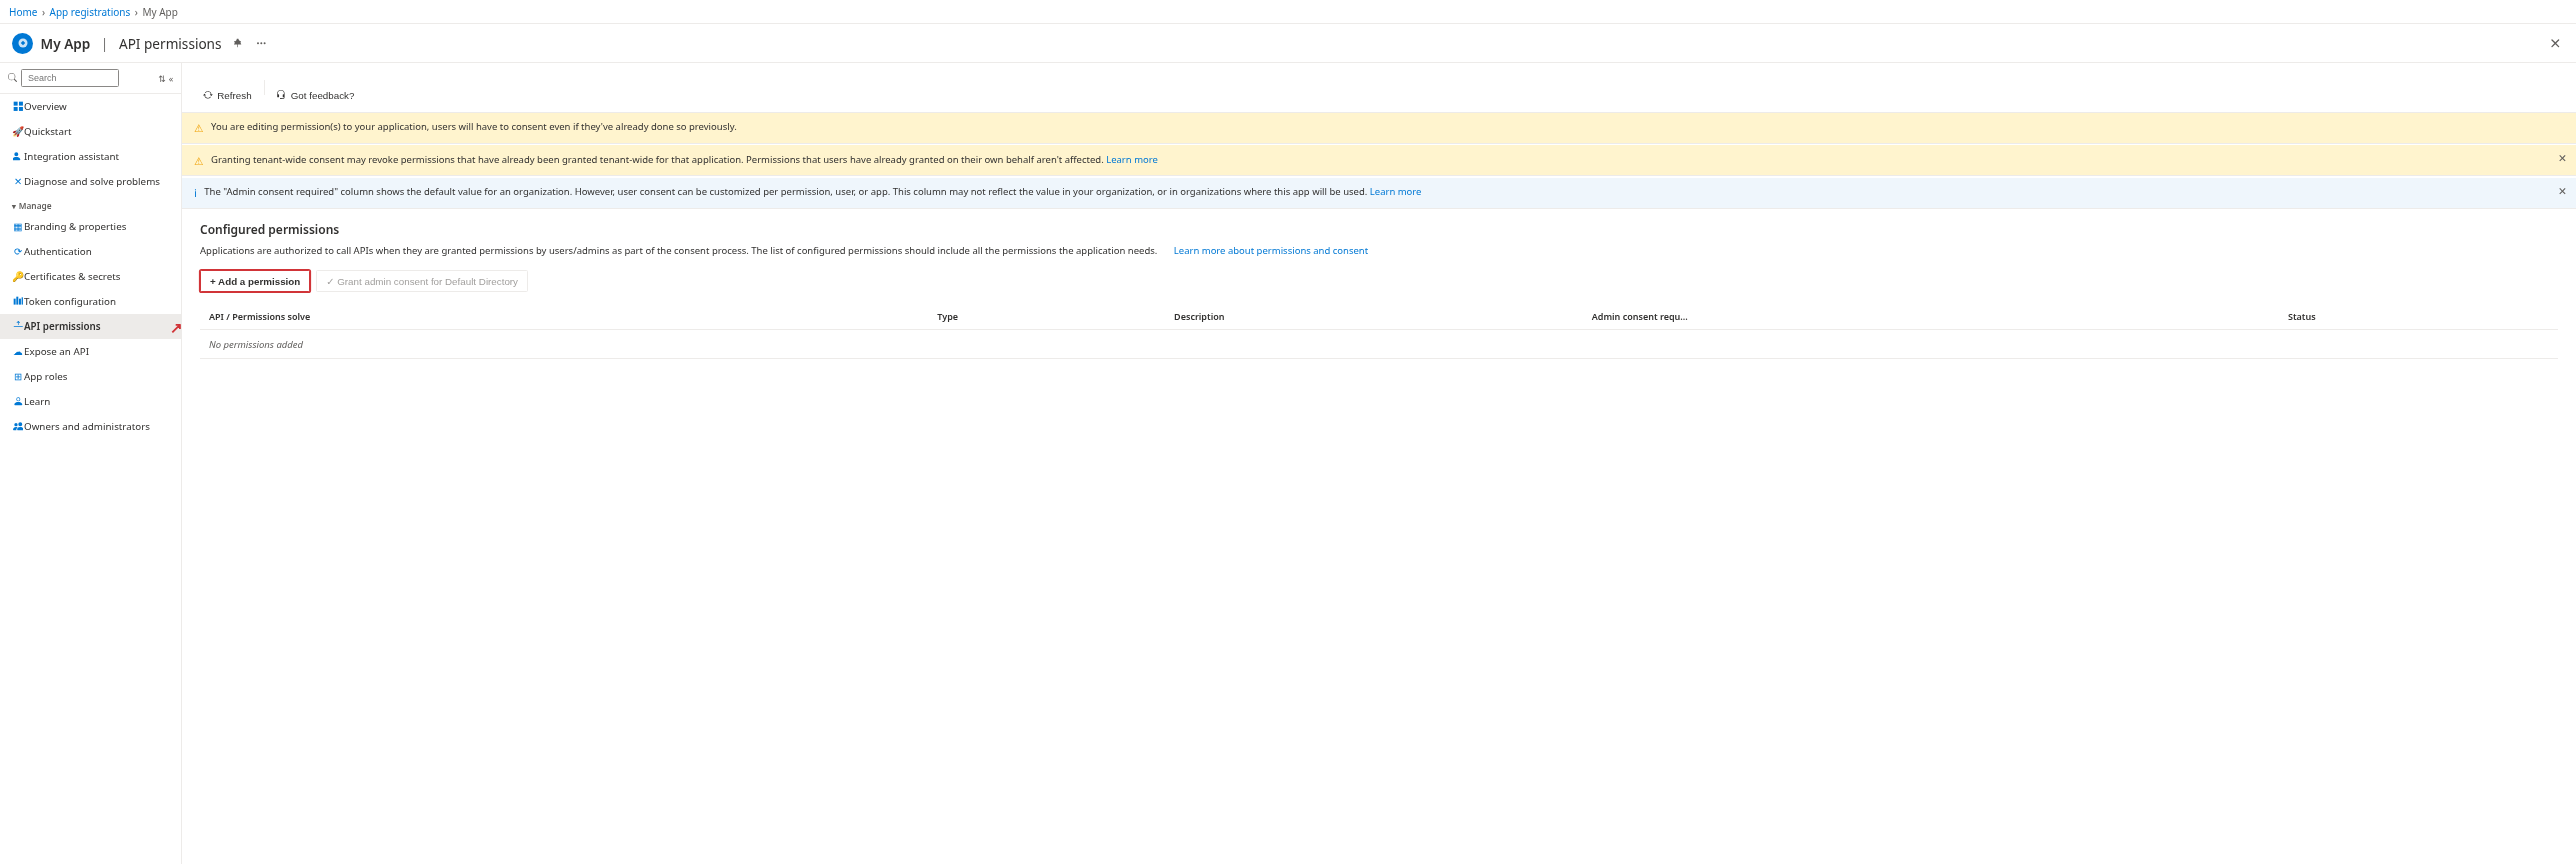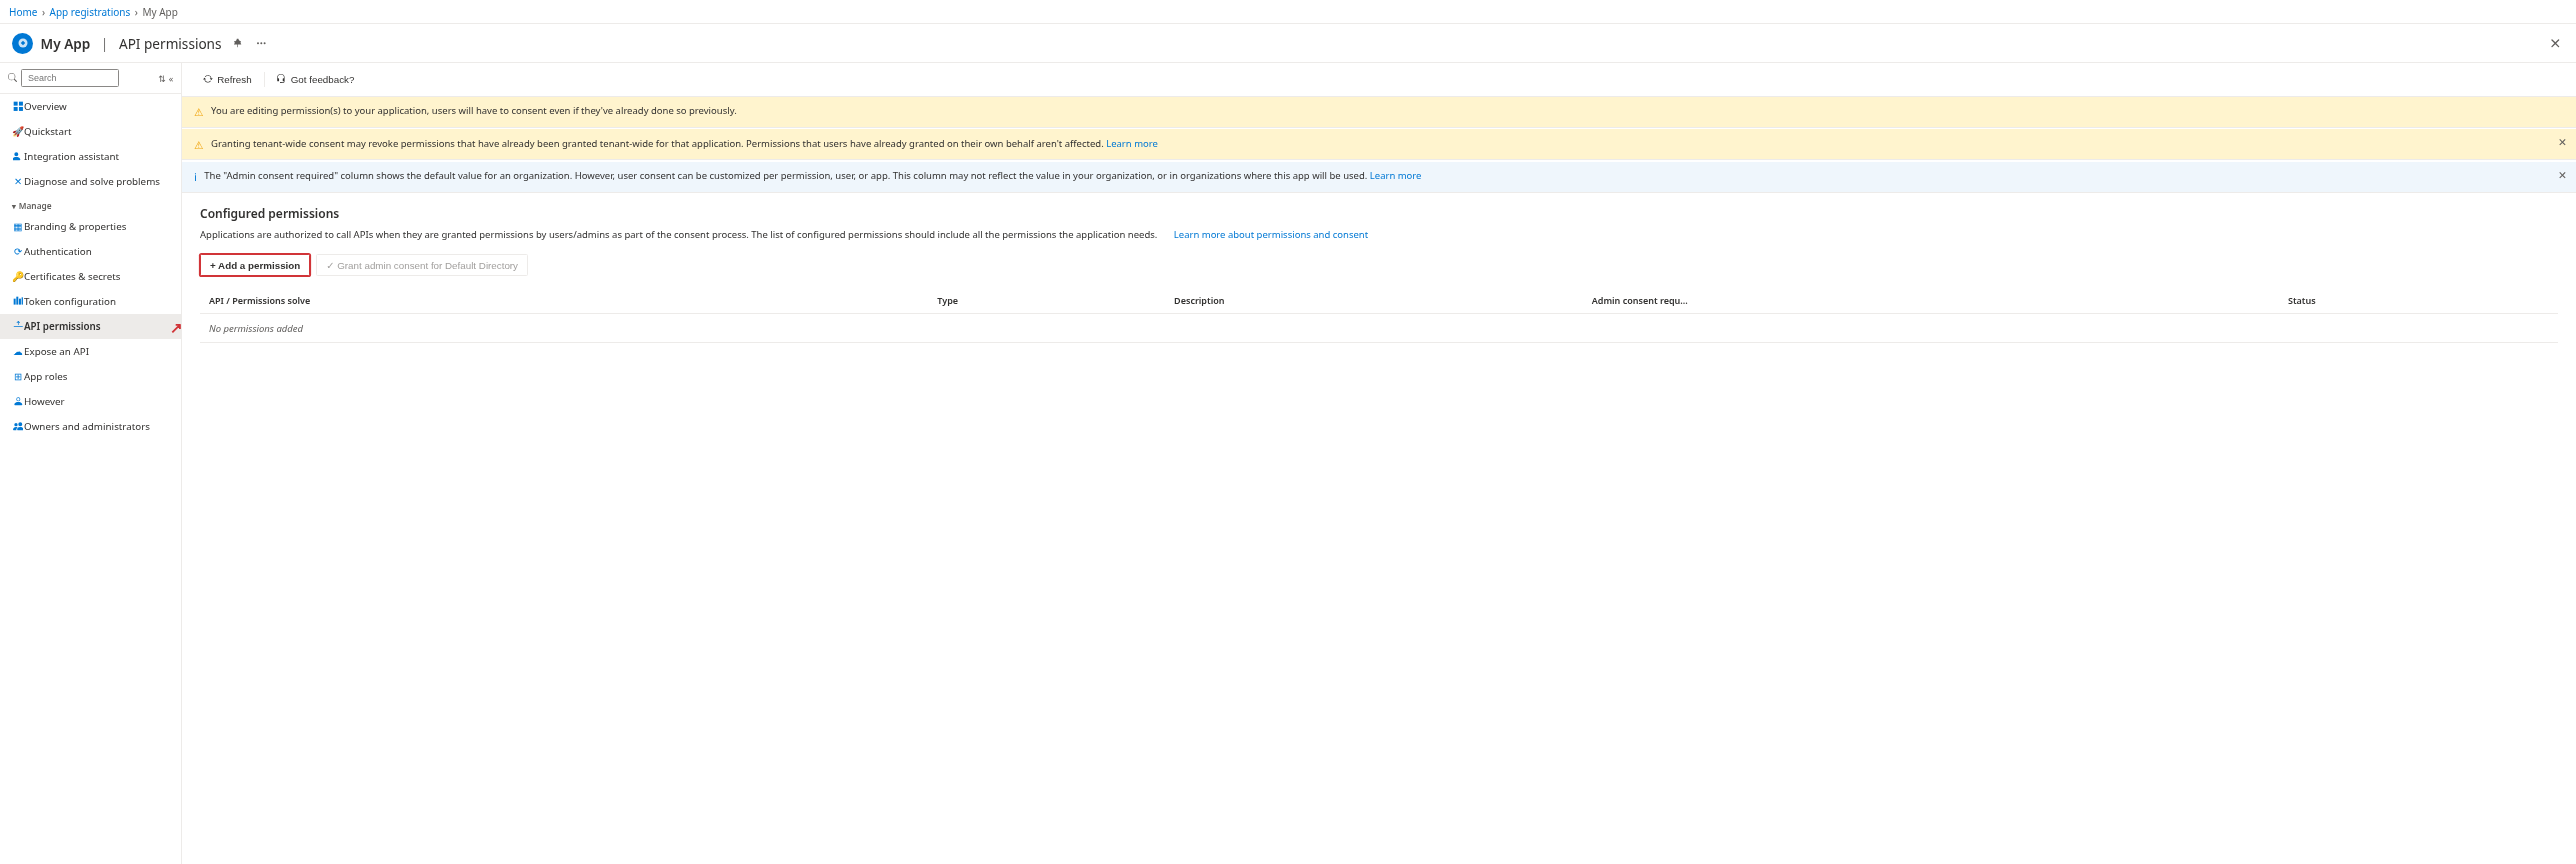--- a/index.html
+++ b/index.html
@@ -33,21 +33,21 @@
     .nav-item { display: flex; align-items: center; gap: 0; padding: 6px 12px; cursor: pointer; font-size: 9.8px; color: #323130; position: relative; }
     .nav-item.active { background: #edebe9; font-weight: 600; }
     .nav-item .nav-icon { width: 12px; height: 12px; display: flex; align-items: center; justify-content: center; flex-shrink: 0; }
     .nav-section-header { padding: 6px 12px 3px; font-size: 8.3px; font-weight: 600; color: #605e5c; display: flex; align-items: center; gap: 3px; cursor: pointer; }
     .nav-section-header .chevron { font-size: 7.6px; }
     .nav-arrow { position: absolute; right: -1.5px; top: 50%; transform: translateY(-50%); color: #d13438; font-size: 15px; }
 
     
     .content { flex: 1; overflow-y: auto; padding: 0; background: #fff; }
     .content-toolbar { display: flex; align-items: center; gap: 0; padding: 6px 12px; border-bottom: 0.8px solid #edebe9; }
-    .toolbar-btn { display: flex; align-items: flex-end; gap: 4.5px; padding: 4.5px 9px; cursor: pointer; font-size: 9.8px; color: #323130; border: none; background: transparent; border-radius: 1.5px; }
+    .toolbar-btn { display: flex; align-items: flex-end; gap: 4.5px; padding: 4.5px 9px; cursor: pointer; font-size: 9.8px; color: #323130; border: none; background: transparent; border-radius: 1.5px; margin-top: 16px; }
     .toolbar-divider { width: 0.8px; height: 15px; background: #edebe9; margin: 0 3px; }
 
     
     .alert { display: flex; align-items: flex-start; padding: 7.6px 12px; gap: 7.6px; position: relative; }
     .alert-warning { background: #fff4ce; border-bottom: 0.8px solid #edebe9; }
     .alert-info { background: #eff6fc; border-bottom: 0.8px solid #edebe9; }
     .alert-icon { font-size: 10.6px; margin-top: 0.8px; flex-shrink: 0; }
     .alert-text { font-size: 9.5px; color: #323130; line-height: 1.5; flex: 1; }
     .alert-text a { color: #0078d4; text-decoration: none; }
     .alert-close { position: absolute; right: 9px; top: 6px; cursor: pointer; color: #605e5c; font-size: 10.6px; }
@@ -215,21 +215,21 @@
       <div class="nav-item">
         <span class="nav-icon icon-approles">⊞</span>
         <span>App roles</span>
       </div>
       <div class="nav-item">
         <span class="nav-icon icon-owners">
           <svg width="10.6" height="10.6" viewBox="0 0 16 16" fill="#0078d4">
               <path d="M8 8a3 3 0 1 0 0-6 3 3 0 0 0 0 6zm2-3a2 2 0 1 1-4 0 2 2 0 0 1 4 0zm4 8c0 1-1 1-1 1H3s-1 0-1-1 1-4 6-4 6 3 6 4z"></path>
             </svg>
         </span>
-        <span>However</span>
+        <span>Learn</span>
       </div>
       <div class="nav-item">
         <span class="nav-icon icon-roles">
           <svg width="10.6" height="10.6" viewBox="0 0 16 16" fill="#0078d4">
               <path d="M7 14s-1 0-1-1 1-4 5-4 5 3 5 4-1 1-1 1H7zm4-6a3 3 0 1 0 0-6 3 3 0 0 0 0 6z"></path>
               <path d="M5.216 14A2.238 2.238 0 0 1 5 13c0-1.355.68-2.75 1.936-3.72A6.325 6.325 0 0 0 5 9c-4 0-5 3-5 4s1 1 1 1h4.216z"></path>
               <path d="M4.5 8a2.5 2.5 0 1 0 0-5 2.5 2.5 0 0 0 0 5z"></path>
             </svg>
         </span>
         <span>Owners and administrators</span>

